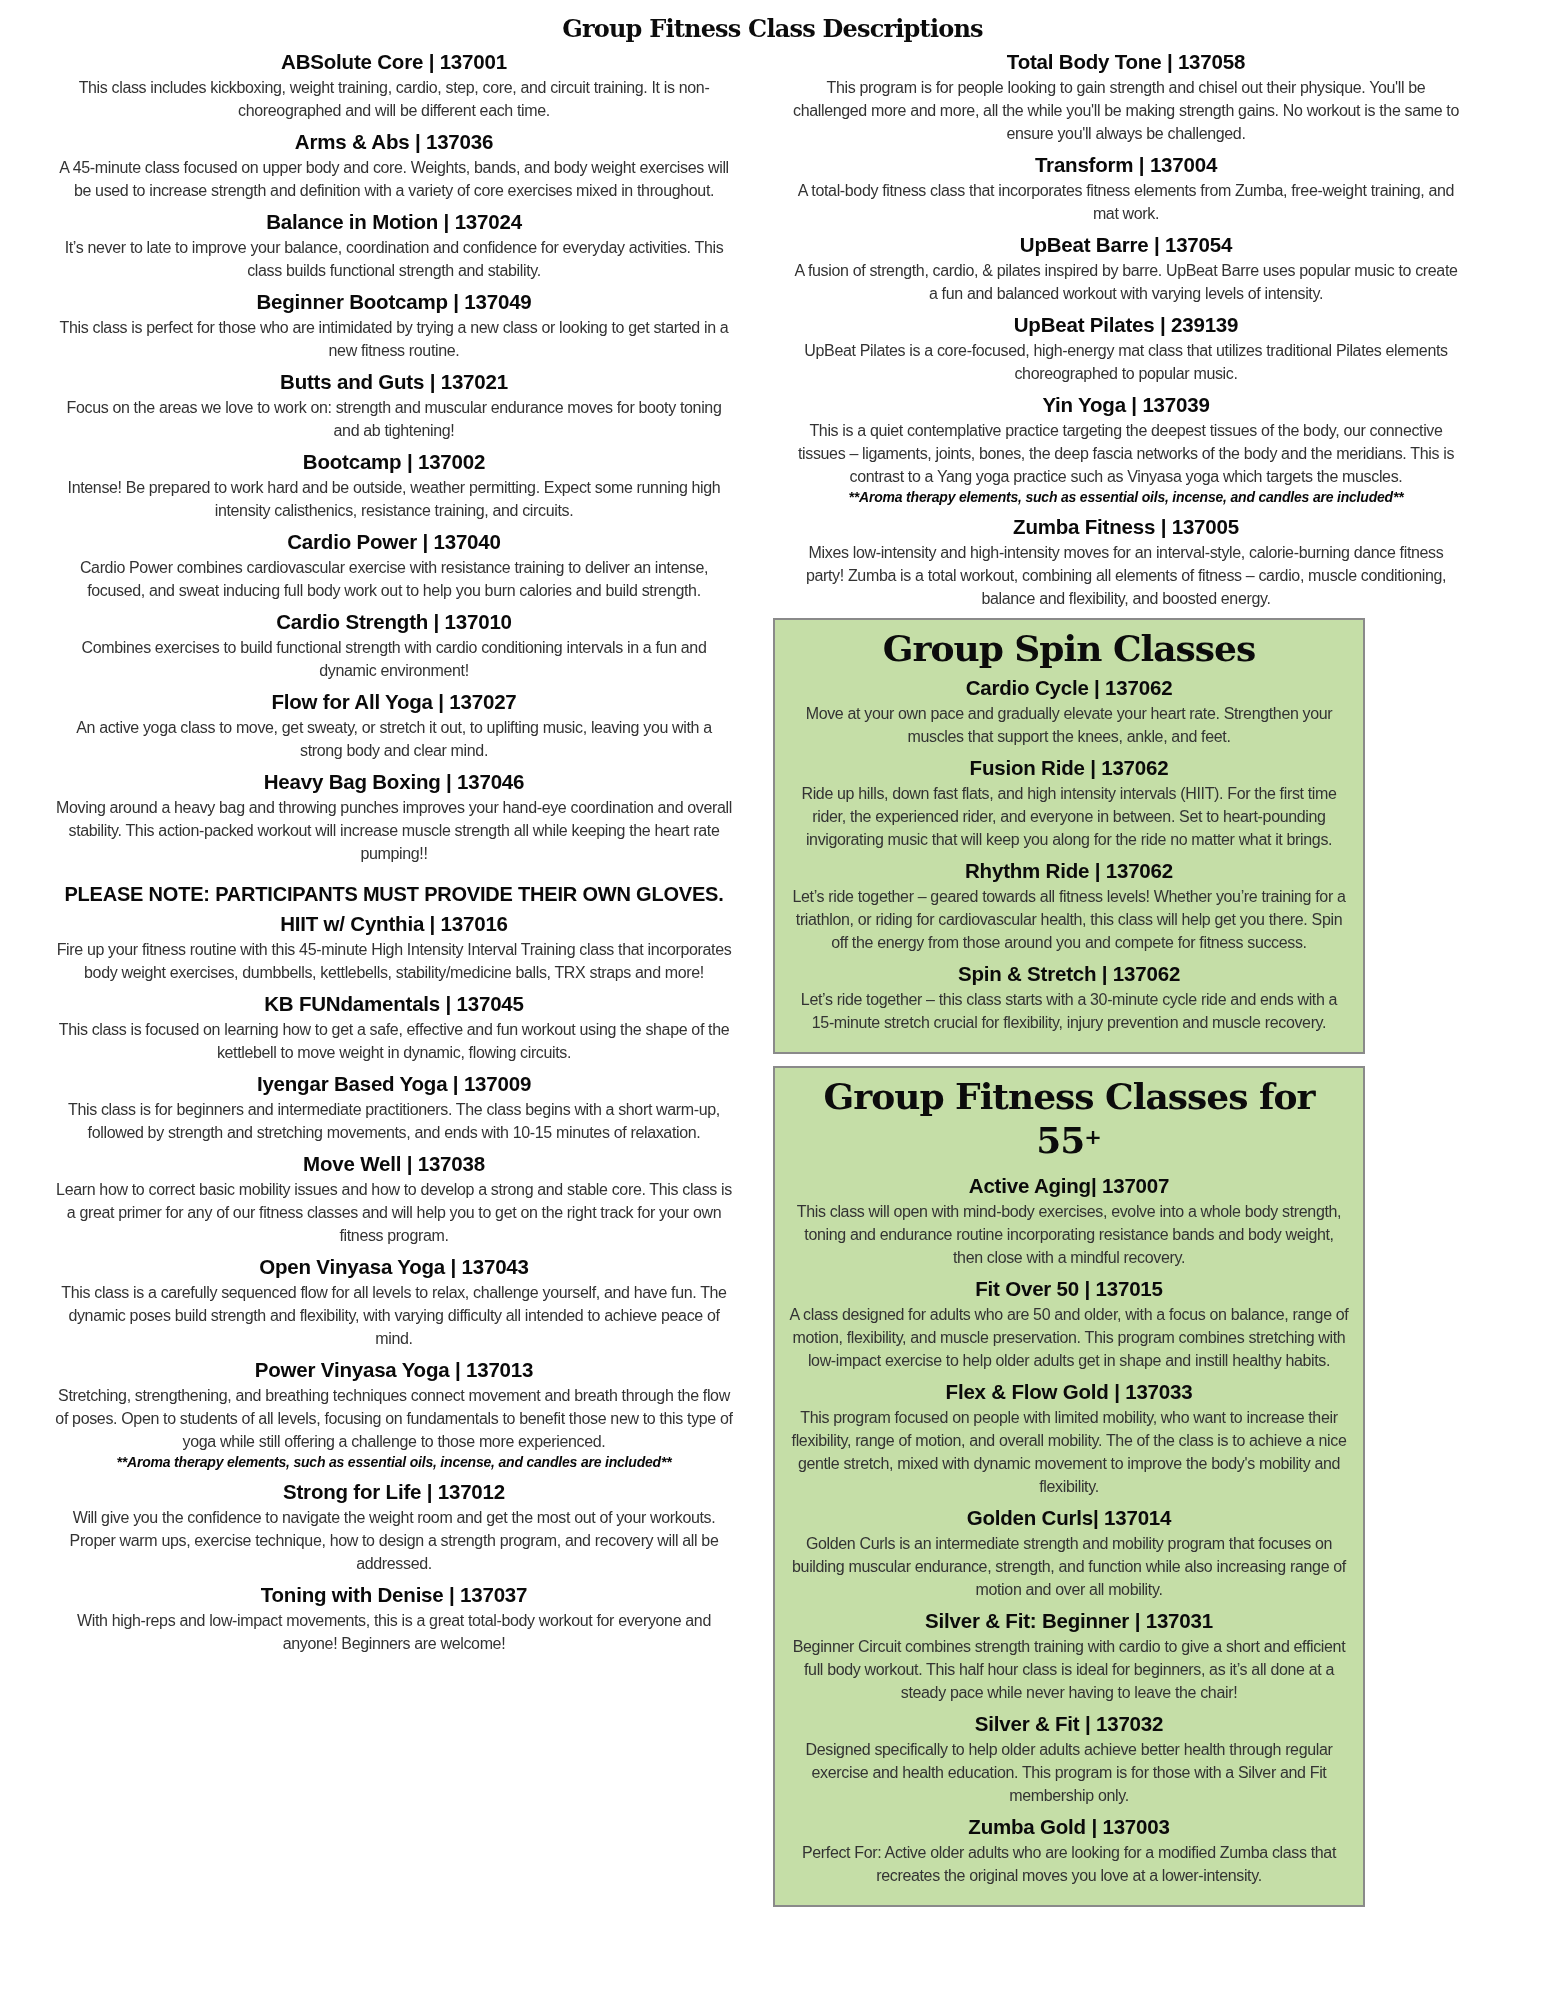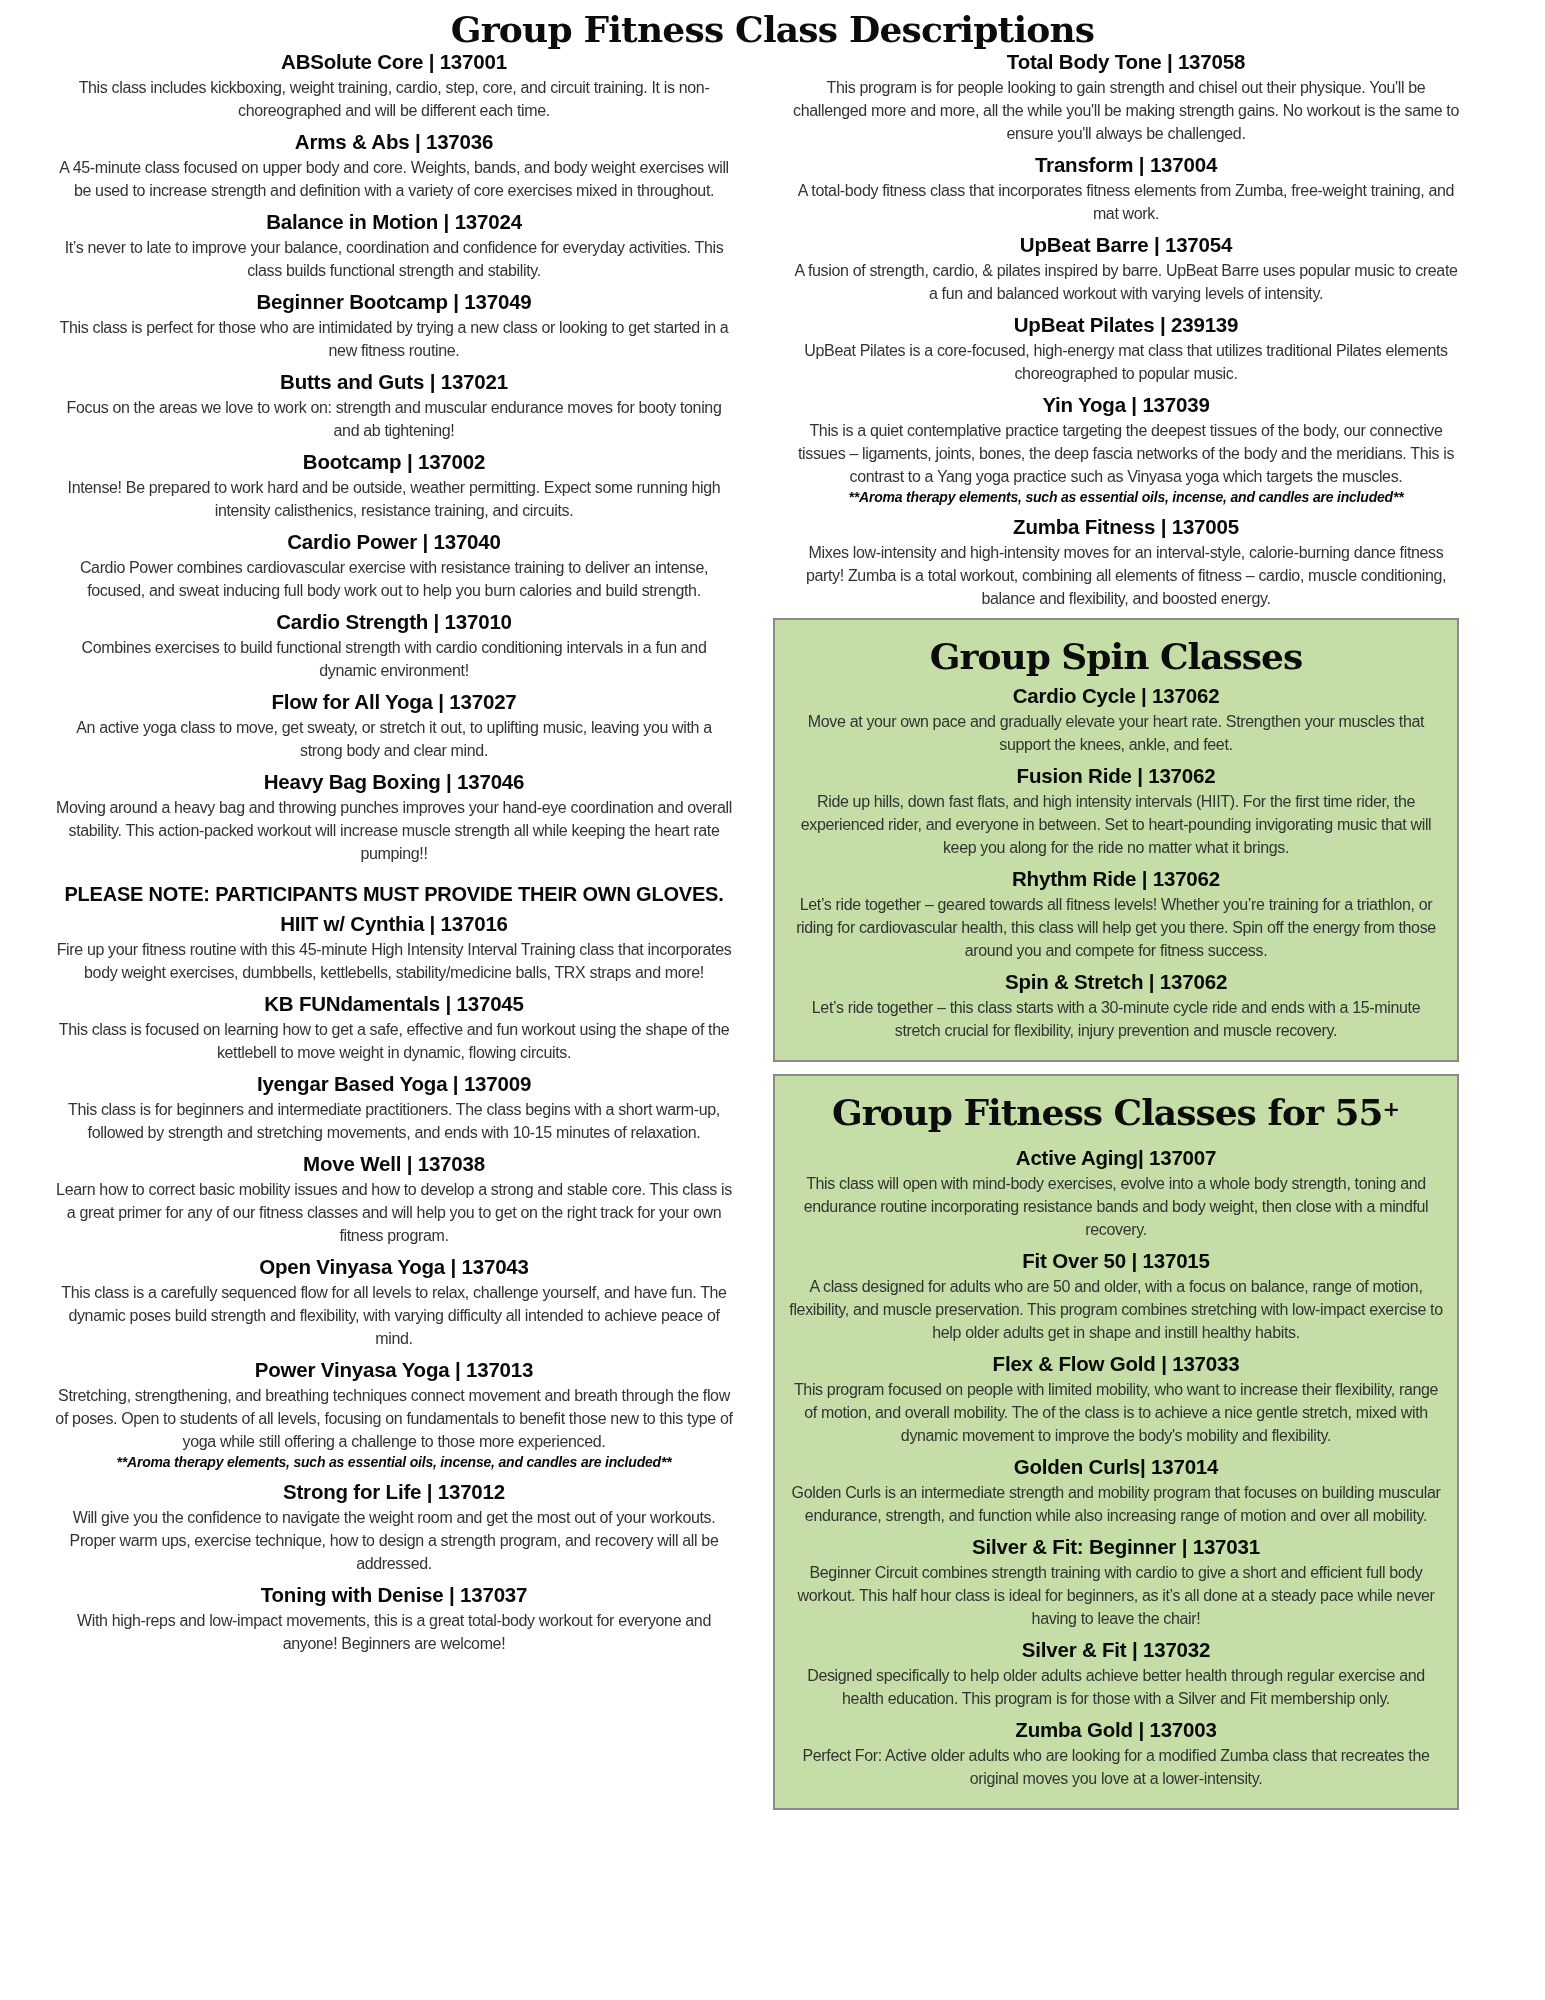--- a/index.html
+++ b/index.html
@@ -2,41 +2,41 @@
 <html style="--box-bg: #c5dea7; --box-border: #8a8a8a;"><head>
 <meta charset="utf-8">
 <style>
   html,body{margin:0;padding:0;background:#ffffff;}
   .page{
     position:relative;width:1545px;height:2000px;background:#ffffff;overflow:hidden;
     font-family:"Liberation Sans", sans-serif;color:#303030;
   }
   .page-title{
     position:absolute;top:12px;left:0;width:100%;margin:0;text-align:center;
-    font-family:"DejaVu Serif", serif;font-weight:700;font-size:36px;line-height:34px;
+    font-family:"DejaVu Serif", serif;font-weight:700;font-size:24px;line-height:34px;
     letter-spacing:-0.8px;color:#0c0c0c;
   }
   .col{position:absolute;top:50px;}
   .col-left{left:55px;width:678px;}
   .col-right{left:790px;width:672px;}
   .entry{margin:0 0 8px 0;text-align:center;}
   .entry-title{
     margin:0 0 2px 0;font-size:20.5px;line-height:24px;font-weight:700;color:#0a0a0a;
     letter-spacing:-0.2px;
   }
   .entry-desc{
     margin:0;font-size:16px;line-height:23px;letter-spacing:-0.35px;color:#333333;
   }
   .entry-note{margin:0;color:#0a0a0a;}
   .entry-note.caps{font-size:20px;line-height:19px;font-weight:700;letter-spacing:-0.2px;margin-top:20px;}
   .entry-note.aroma{font-size:14px;line-height:19px;font-weight:700;font-style:italic;letter-spacing:-0.2px;}
   .green-box{
-    box-sizing:border-box;width:686px;margin-left:-17px;margin-top:4px;margin-bottom:12px;
+    box-sizing:border-box;width:592px;margin-left:-17px;margin-top:4px;margin-bottom:12px;
     background:var(--box-bg,#c5dea7);border:2px solid var(--box-border,#8a8a8a);
-    padding:12px 14px 10px 14px;
+    padding:4px 14px 10px 14px;
   }
   .box-title{
     margin:2px 0 6px 0;text-align:center;font-family:"DejaVu Serif", serif;font-weight:700;
     font-size:36px;line-height:44px;letter-spacing:-1px;color:#0c0c0c;
   }
   .box-title .plus{font-size:21px;position:relative;top:-9px;letter-spacing:0;}
 </style>
 </head>
 <body>
 

